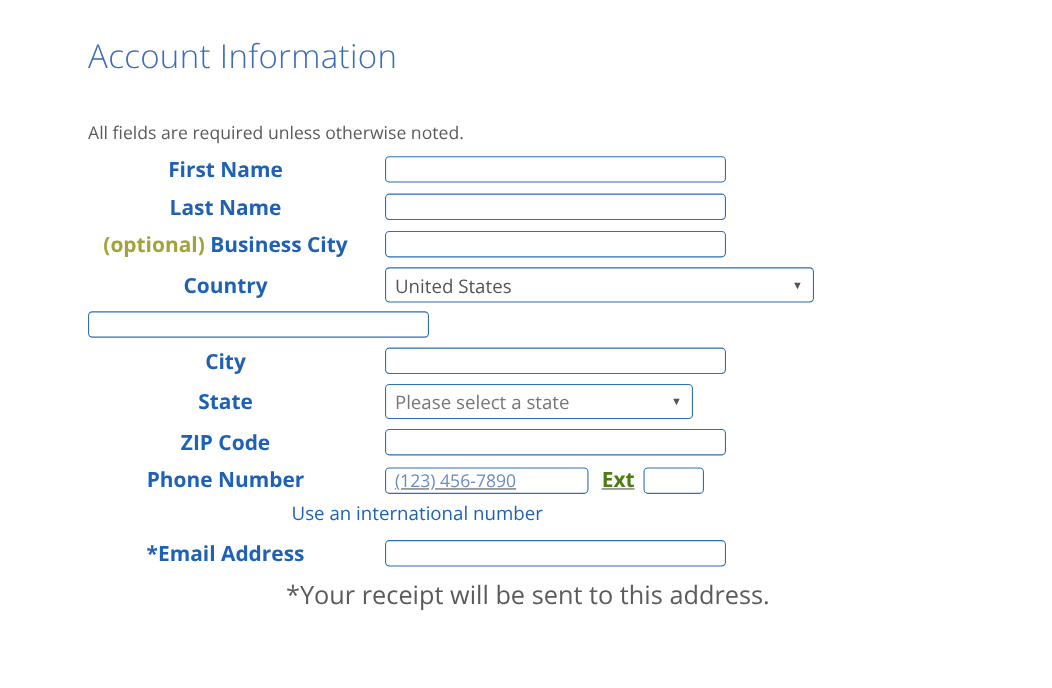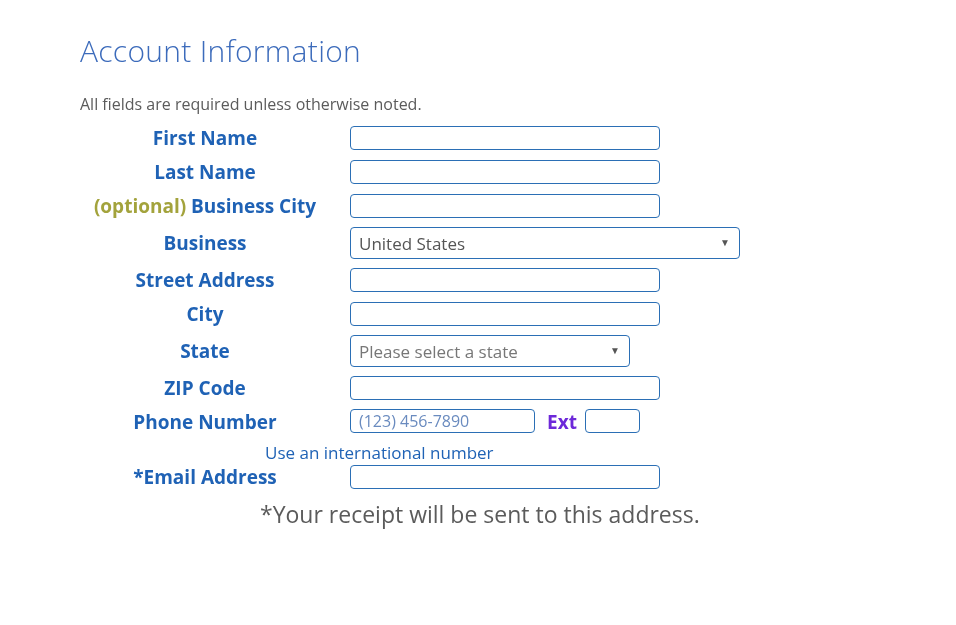--- a/index.html
+++ b/index.html
@@ -7,21 +7,21 @@
       font-family: "Segoe UI", "Open Sans", Arial, sans-serif;
       background: #fff;
       padding: 30px 80px;
       color: #555;
       width: 956px;
     }
     h1 {
       font-weight: 300;
       color: #3c6bbb;
       font-size: 30px;
-      margin-bottom: 22px;
+      margin-bottom: 38px;
       letter-spacing: 0.3px;
     }
     .subhead {
       color: #5b5b5b;
       font-size: 16px;
       margin-bottom: 10px;
     }
     .form-row {
       display: flex;
       align-items: center;
@@ -35,22 +35,23 @@
       font-weight: 700;
       font-size: 19px;
     }
     .optional {
       color: #a3a33c;
       font-weight: 700;
       font-size: 19px;
     }
     .form-input-area {
       display: flex;
-      align-items: flex-start;
+      align-items: flex-end;
       gap: 8px;
+      text-decoration: underline;
     }
     input[type="text"].field, .field {
       height: 24px;
       border: 1px solid #2b6fb5;
       border-radius: 4px;
       padding: 0 8px;
       font-size: 16px;
       font-family: inherit;
       color: #555;
       background: #fff;
@@ -80,28 +81,28 @@
     .select-wrap .chev {
       position: absolute;
       right: 10px;
       top: 50%;
       transform: translateY(-55%);
       pointer-events: none;
       font-size: 10px;
       color: #555;
     }
     .ext-label {
-      color: #6d28d9;
+      color: #4d7c0f;
       font-weight: 700;
       font-size: 19px;
       margin-left: 4px;
     }
     .sublink-row {
       display: flex;
-      margin-bottom: 0;
+      margin-bottom: 12px;
       margin-top: -2px;
     }
     .sublink {
       margin-left: 185px;
       color: #1f62b5;
       font-size: 17px;
       cursor: pointer;
     }
     .receipt-note {
       margin-left: 180px;
@@ -133,33 +134,32 @@
 </div>
 
 <div class="form-row">
   <div class="form-label"><span class="optional">(optional) </span><span>Business City</span></div>
   <div class="form-input-area">
     <input type="text" class="field w-med" style="">
   </div>
 </div>
 
 <div class="form-row">
-  <div class="form-label">Business</div>
+  <div class="form-label">Country</div>
   <div class="form-input-area">
     <div class="select-wrap">
       <select class="w-lg">
         <option>United States</option>
       </select>
       <span class="chev">▼</span>
     </div>
   </div>
 </div>
 
 <div class="form-row">
-  <div class="form-label">Street Address</div>
   <div class="form-input-area">
     <input type="text" class="field w-med" style="">
   </div>
 </div>
 
 <div class="form-row">
   <div class="form-label">City</div>
   <div class="form-input-area">
     <input type="text" class="field w-med" style="">
   </div>

